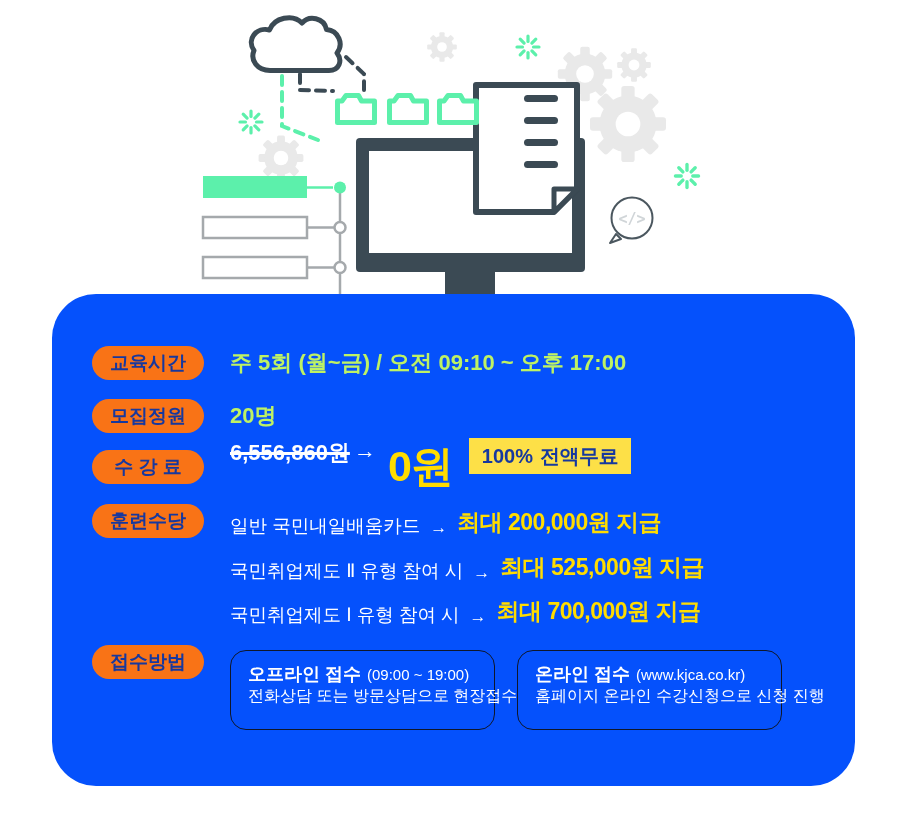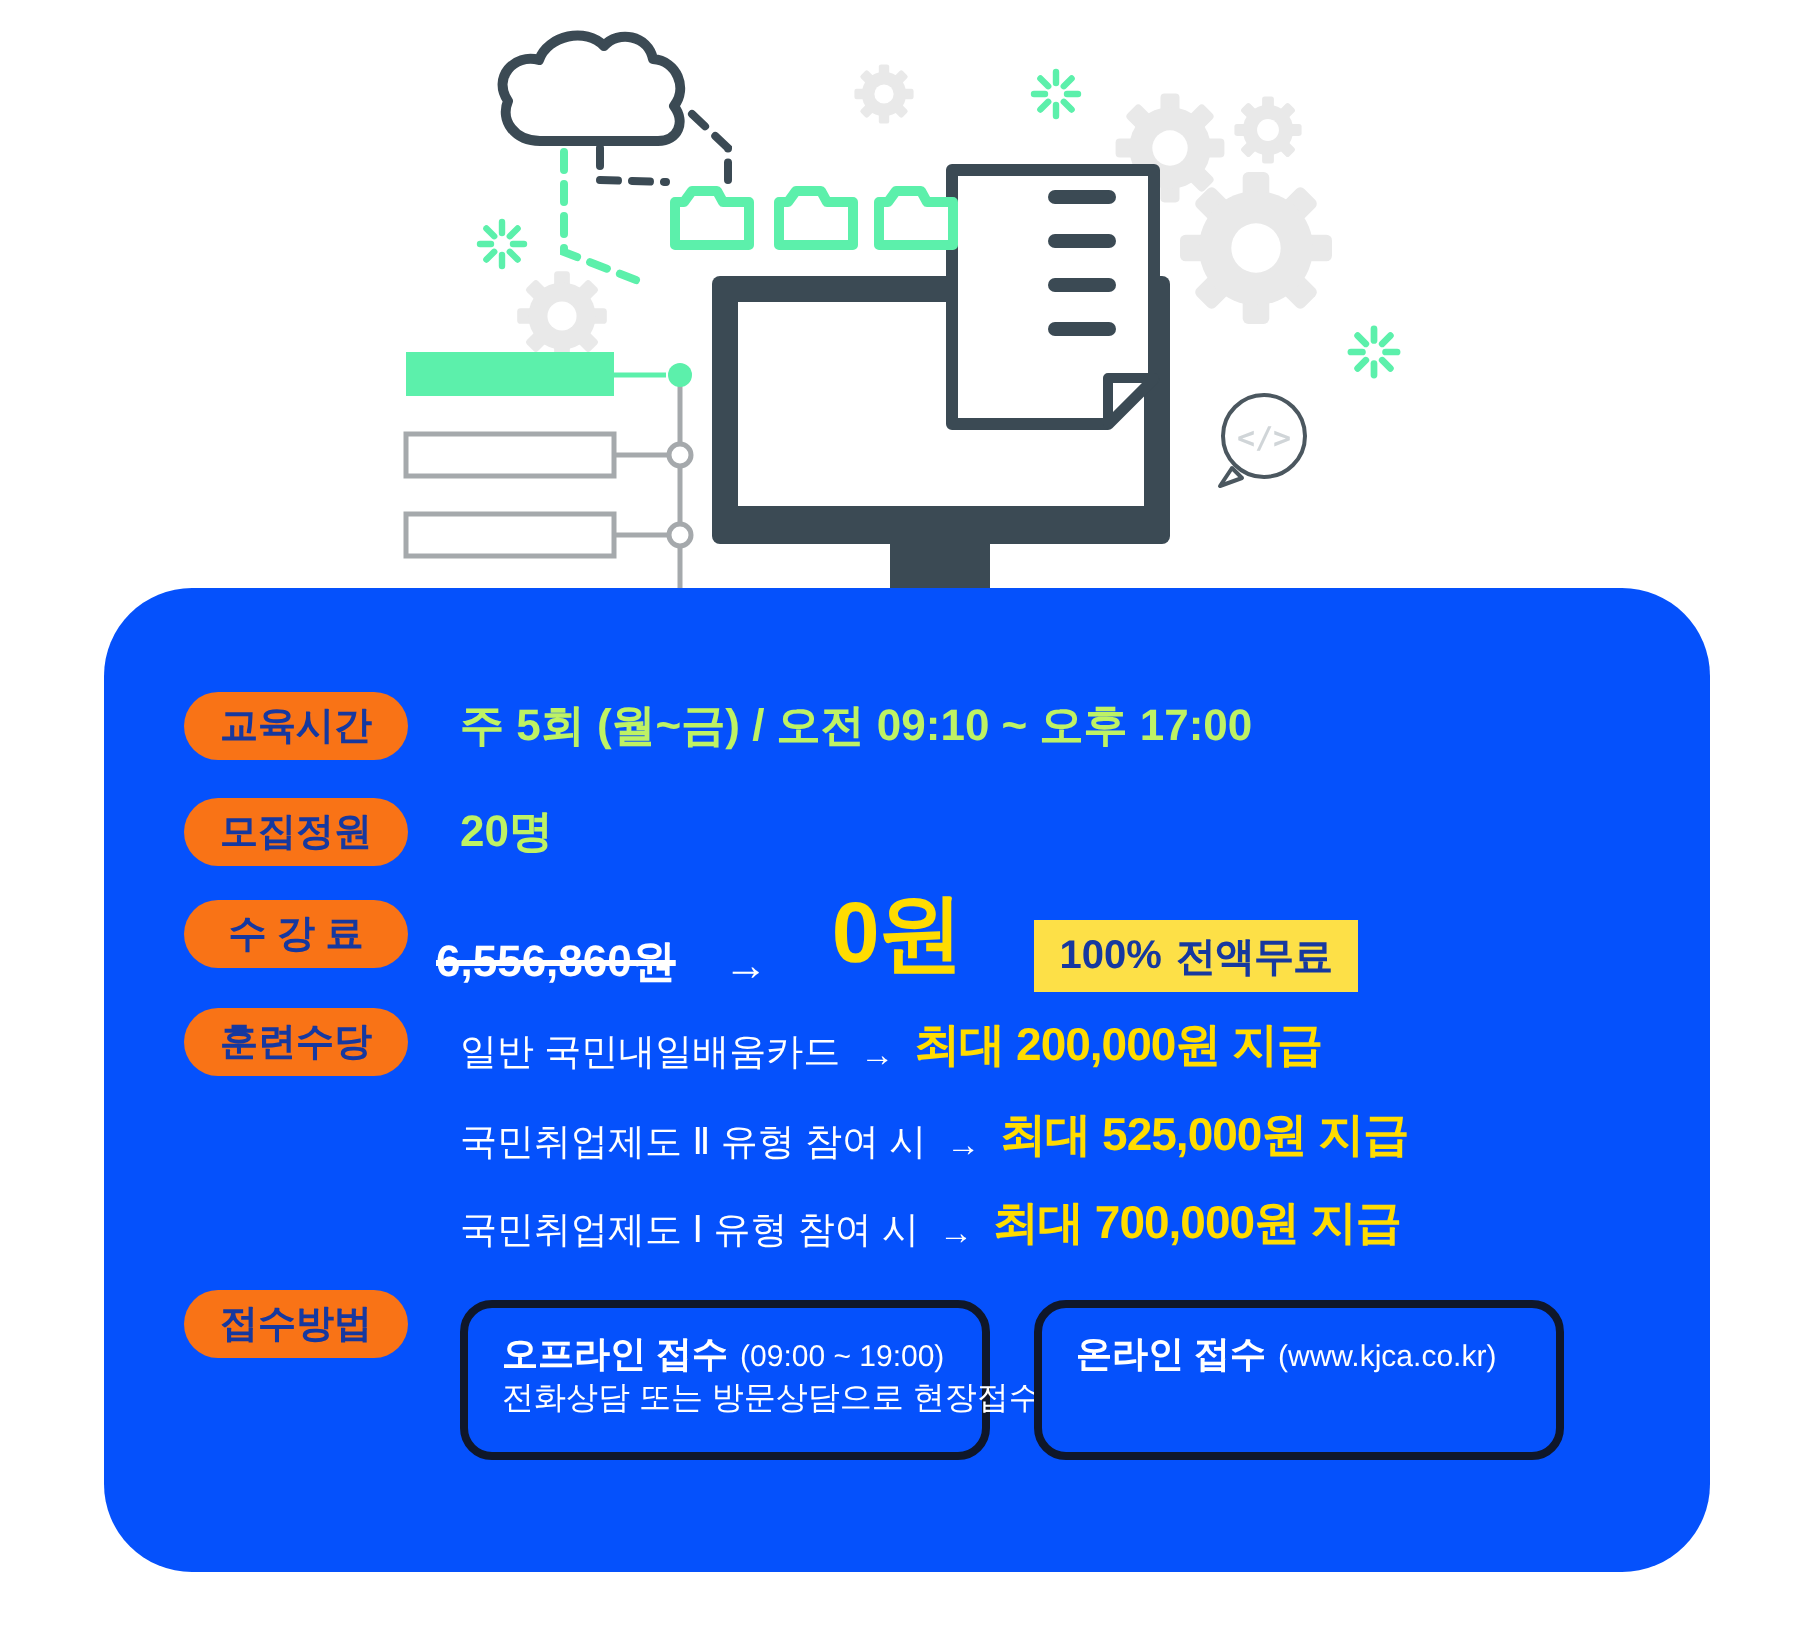--- a/index.html
+++ b/index.html
@@ -8,36 +8,36 @@
   .illo{position:absolute;left:0;top:0;}
 
   .panel{position:absolute;left:52px;top:294px;width:803px;height:492px;
          background:#0551fc;border-radius:44px;}
   .row{position:absolute;left:40px;height:34px;display:flex;align-items:center;}
   .pill{width:112px;height:34px;border-radius:17px;background:#f97316;
         display:flex;align-items:center;justify-content:center;
         color:#16389f;font-size:19px;font-weight:700;white-space:nowrap;flex:0 0 auto;}
   .rtext{margin-left:26px;color:#bef264;font-size:22px;font-weight:700;white-space:nowrap;}
 
-  .price-line{margin-left:14px;display:flex;align-items:flex-end;white-space:nowrap;gap:20px;}
+  .price-line{margin-left:26px;display:flex;align-items:flex-start;white-space:nowrap;}
   .old-price{color:#ffffff;font-size:22px;font-weight:600;text-decoration:line-through;
              text-decoration-thickness:2.5px;}
   .price-arrow{color:#ffffff;font-size:22px;font-weight:700;margin-left:4px;}
   .new-price{color:#ffdc00;font-size:43px;font-weight:800;margin-left:12px;letter-spacing:-1px;}
   .free-badge{margin-left:16px;height:36px;background:#fde047;display:flex;align-items:center;
               padding:0 13px;color:#16389f;white-space:nowrap;}
   .free-badge .pct{font-size:20px;font-weight:700;}
   .free-badge .txt{font-size:20px;font-weight:900;margin-left:7px;letter-spacing:-0.5px;}
 
   .subline{position:absolute;left:178px;height:34px;display:flex;align-items:flex-end;white-space:nowrap;}
   .subline .plain{color:#ffffff;font-size:18.5px;font-weight:500;}
   .subline .arr{color:#ffffff;font-size:17px;font-weight:700;margin:0 10px;}
   .subline .hl{color:#ffdc00;font-size:23px;font-weight:800;letter-spacing:-0.5px;}
 
-  .app-box{position:absolute;top:356px;width:265px;height:80px;border:4px solid #0f172a;
+  .app-box{position:absolute;top:356px;width:265px;height:80px;border:1px solid #0f172a;
            border-radius:16px;box-sizing:border-box;padding:11px 0 0 17px;color:#ffffff;}
   .app-box .line1{display:flex;align-items:baseline;white-space:nowrap;}
   .app-box .t{font-size:18px;font-weight:800;}
   .app-box .n{font-size:15px;font-weight:500;margin-left:6px;}
   .app-box .d{font-size:16px;font-weight:500;margin-top:0;white-space:nowrap;}
 </style>
 </head>
 <body>
 
 <div class="stage">
@@ -179,16 +179,17 @@
         <span class="n">(09:00 ~ 19:00)</span>
       </div>
       <div class="d">전화상담 또는 방문상담으로 현장접수</div>
     </div>
 
     <div class="app-box" style="left:465px">
       <div class="line1">
         <span class="t">온라인 접수</span>
         <span class="n">(www.kjca.co.kr)</span>
       </div>
+      <div class="d">홈페이지 온라인 수강신청으로 신청 진행</div>
     </div>
 
   </div>
 </div>
 
 </body></html>

